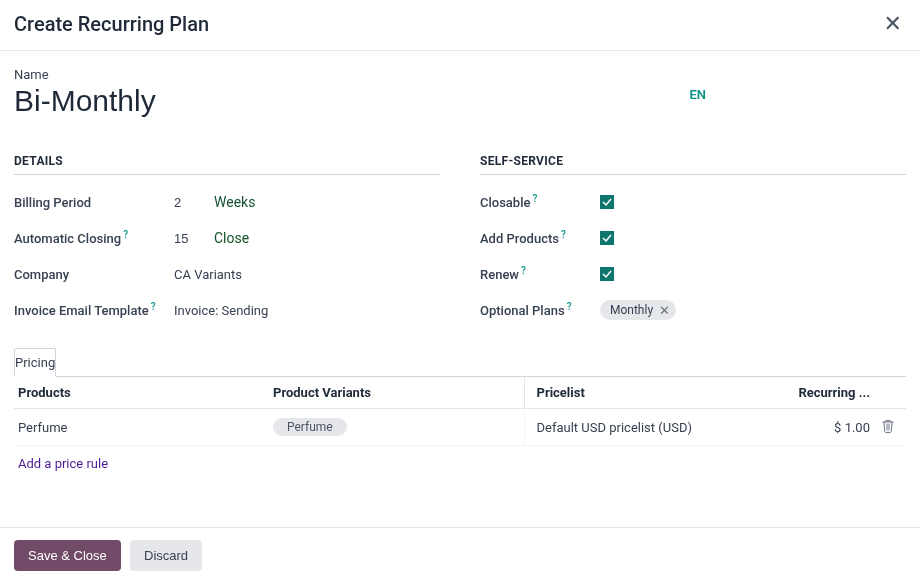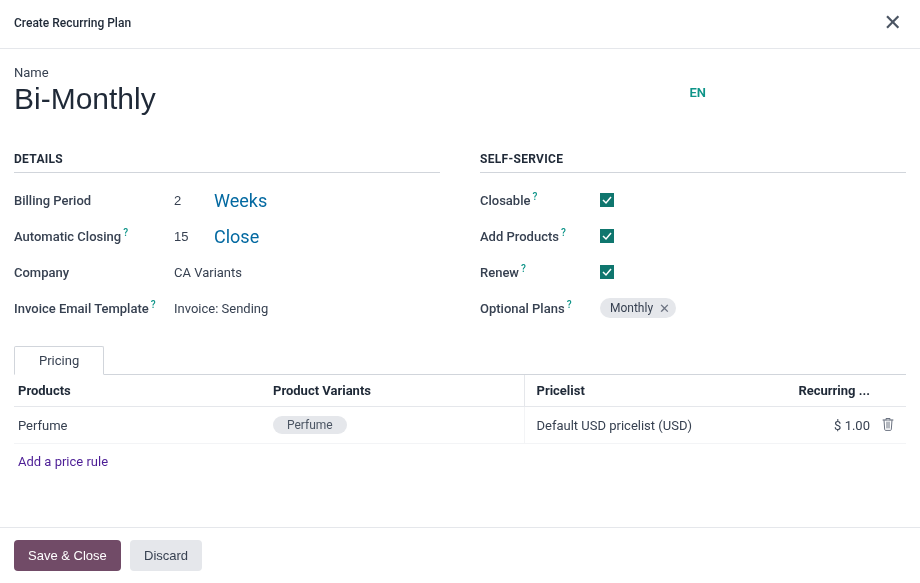--- a/index.html
+++ b/index.html
@@ -17,21 +17,21 @@
       overflow: hidden;
     }
     .dialog-header {
       display: flex;
       justify-content: space-between;
       align-items: center;
       padding: 12px 14px 14px 14px;
       border-bottom: 1px solid #e5e7eb;
     }
     .dialog-title {
-      font-size: 12px;
+      font-size: 20px;
       font-weight: 500;
       color: #1f2937;
     }
     .close-x {
       font-size: 22px;
       color: #4b5563;
       cursor: pointer;
       line-height: 1;
       padding: 0 4px;
     }
@@ -107,22 +107,22 @@
     }
     .num-input {
       border: none;
       outline: none;
       width: 40px;
       font-size: 13px;
       color: #374151;
       background: transparent;
     }
     .unit {
-      font-size: 18px;
-      color: #0369a1;
+      font-size: 14px;
+      color: #14532d;
     }
     .static-val {
       font-size: 13px;
       color: #374151;
     }
     .self-label {
       width: 120px;
       font-weight: 500;
       color: #374151;
       font-size: 13px;
@@ -156,21 +156,21 @@
       color: #6b7280;
       line-height: 1;
     }
     .tabs {
       margin-top: 12px;
     }
     .tab {
       display: inline-block;
       border: 1px solid #d1d5db;
       border-bottom: 1px solid #fff;
-      padding: 6px 24px;
+      padding: 6px 0;
       font-size: 13px;
       color: #374151;
       background: #fff;
       position: relative;
       top: 1px;
       cursor: pointer;
       border-radius: 2px 2px 0 0;
     }
     .table-wrap {
       border-top: 1px solid #d1d5db;

